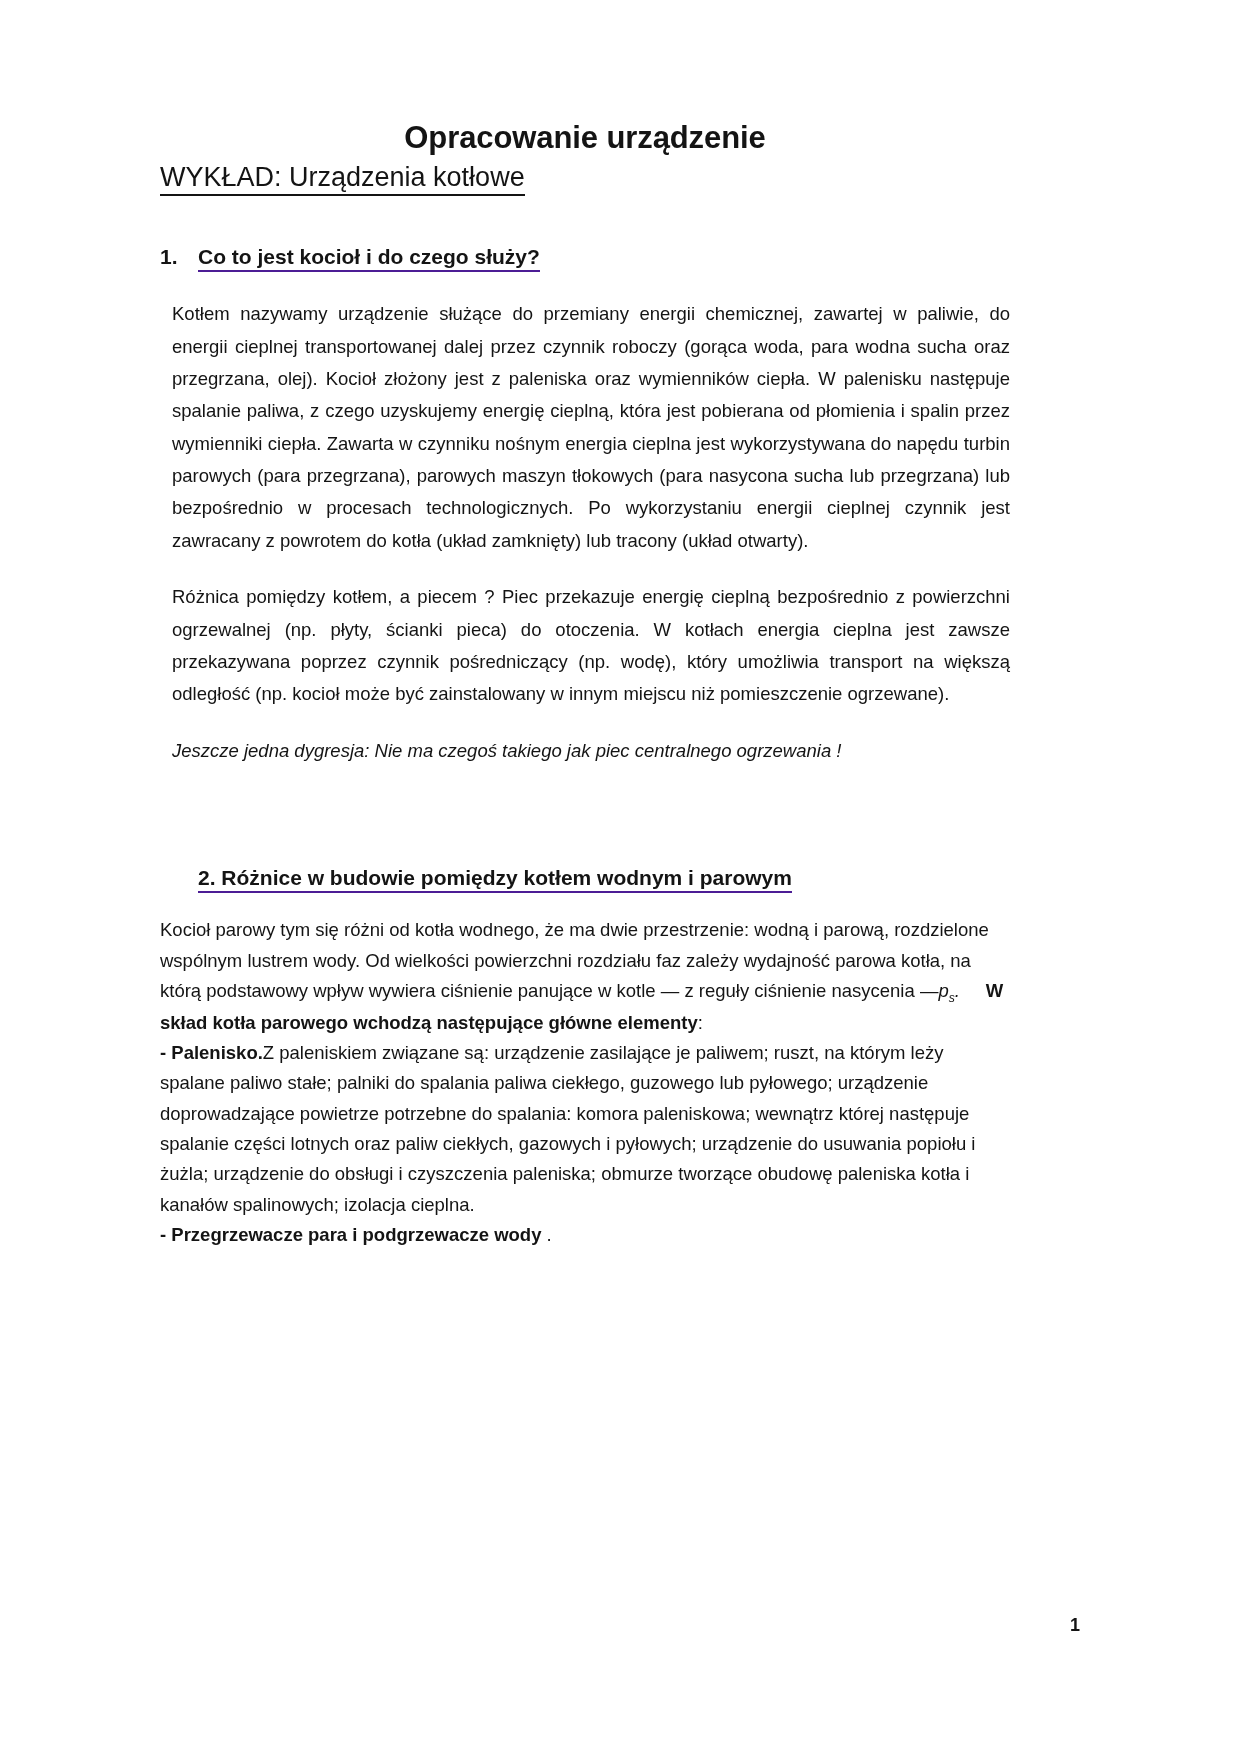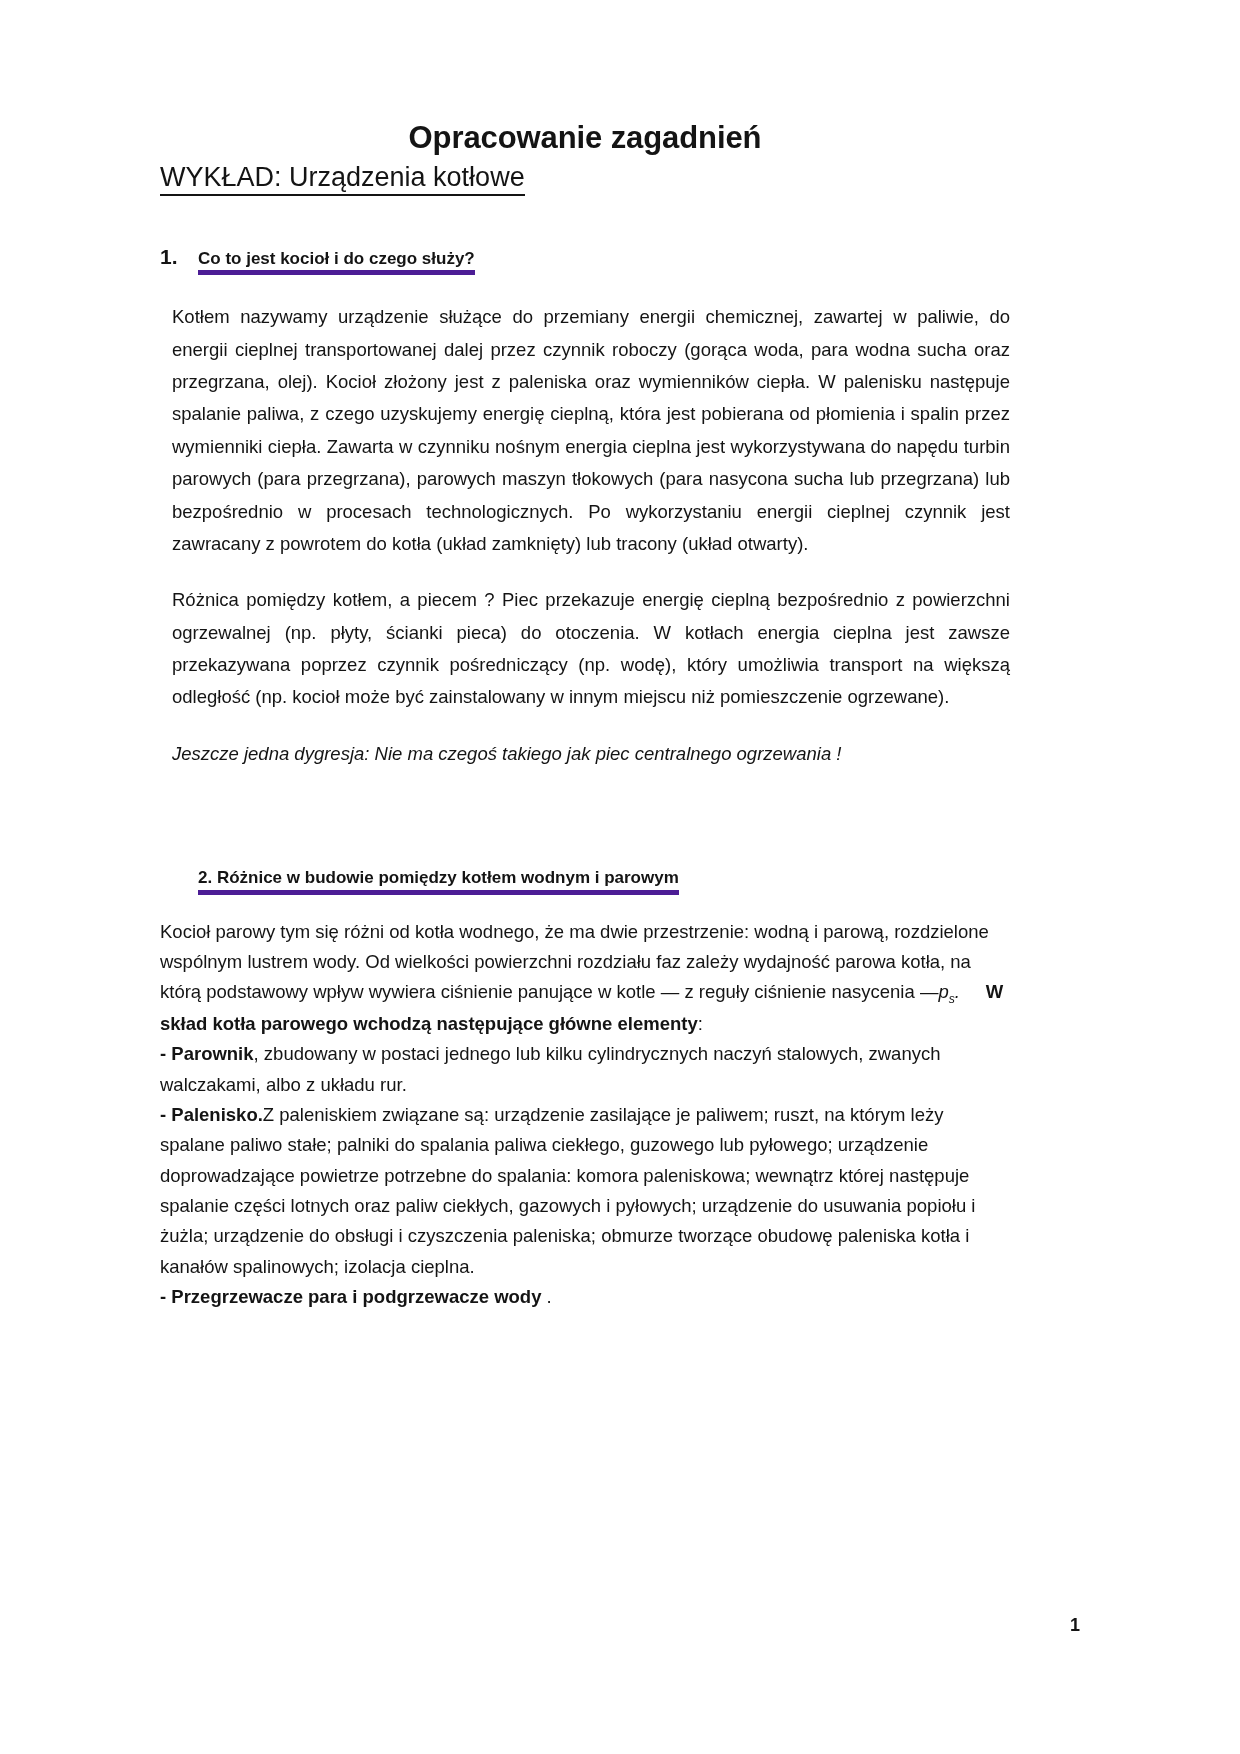--- a/index.html
+++ b/index.html
@@ -57,24 +57,24 @@
     margin: 0 0 26px 0;
   }
   .h-num {
     font-size: 21px;
     font-weight: bold;
     width: 38px;
     flex: 0 0 38px;
     line-height: 1.2;
   }
   .h-text {
-    font-size: 17px;
+    font-size: 21px;
     font-weight: bold;
     line-height: 1.2;
-    border-bottom: 5px solid #4c1d95;
+    border-bottom: 2px solid #4c1d95;
     padding-bottom: 1px;
   }
   .h2-standalone {
     margin: 0 0 22px 0;
     padding-left: 38px;
   }
   .h2-standalone .h-text {
     display: inline-block;
     text-align: right;
   }
@@ -122,21 +122,21 @@
     color: #141414;
   }
 </style>
 </head>
 <body>
 
 <div class="page">
 
   <div class="content">
 
-    <h1 class="doc-title">Opracowanie zagadnień</h1>
+    <h1 class="doc-title">Opracowanie urządzenie</h1>
 
     <div class="doc-subtitle-wrap">
       <span class="doc-subtitle">WYKŁAD: Urządzenia kotłowe</span>
     </div>
 
     <div class="h-num-row">
       <span class="h-num">1.</span>
       <span class="h-text">Co to jest kocioł i do czego służy?</span>
     </div>
 
@@ -149,21 +149,20 @@
     <div class="gap-large"></div>
 
     <div class="h2-standalone">
       <span class="h-text">2. Różnice w budowie pomiędzy kotłem wodnym i parowym</span>
     </div>
 
     <div class="block-two">
 
       <p class="p-left"><span>Kocioł parowy tym się różni od kotła wodnego, że ma dwie przestrzenie: wodną i parową, rozdzielone wspólnym lustrem wody. Od wielkości powierzchni rozdziału faz zależy wydajność parowa kotła, na którą podstawowy wpływ wywiera ciśnienie panujące w kotle — z reguły ciśnienie nasycenia —</span><span class="ital"><span>p</span><sub>s</sub><span>.</span></span>&nbsp;&nbsp;&nbsp;&nbsp;&nbsp;<b>W skład kotła parowego wchodzą następujące główne elementy</b><span>:</span></p>
 
-      <p class="p-left"><b>- Parownik</b><span>, zbudowany w postaci jednego lub kilku cylindrycznych naczyń stalowych, zwanych walczakami, albo z układu rur.</span></p>
 
       <p class="p-left"><b>- Palenisko.</b><span>Z paleniskiem związane są: urządzenie zasilające je paliwem; ruszt, na którym leży spalane paliwo stałe; palniki do spalania paliwa ciekłego, guzowego lub pyłowego; urządzenie doprowadzające powietrze potrzebne do spalania: komora paleniskowa; wewnątrz której następuje spalanie części lotnych oraz paliw ciekłych, gazowych i pyłowych; urządzenie do usuwania popiołu i żużla; urządzenie do obsługi i czyszczenia paleniska; obmurze tworzące obudowę paleniska kotła i kanałów spalinowych; izolacja cieplna.</span></p>
 
       <p class="p-left"><b>- Przegrzewacze para i podgrzewacze wody</b><span> .</span></p>
 
 
     </div>
 
   </div>
 

